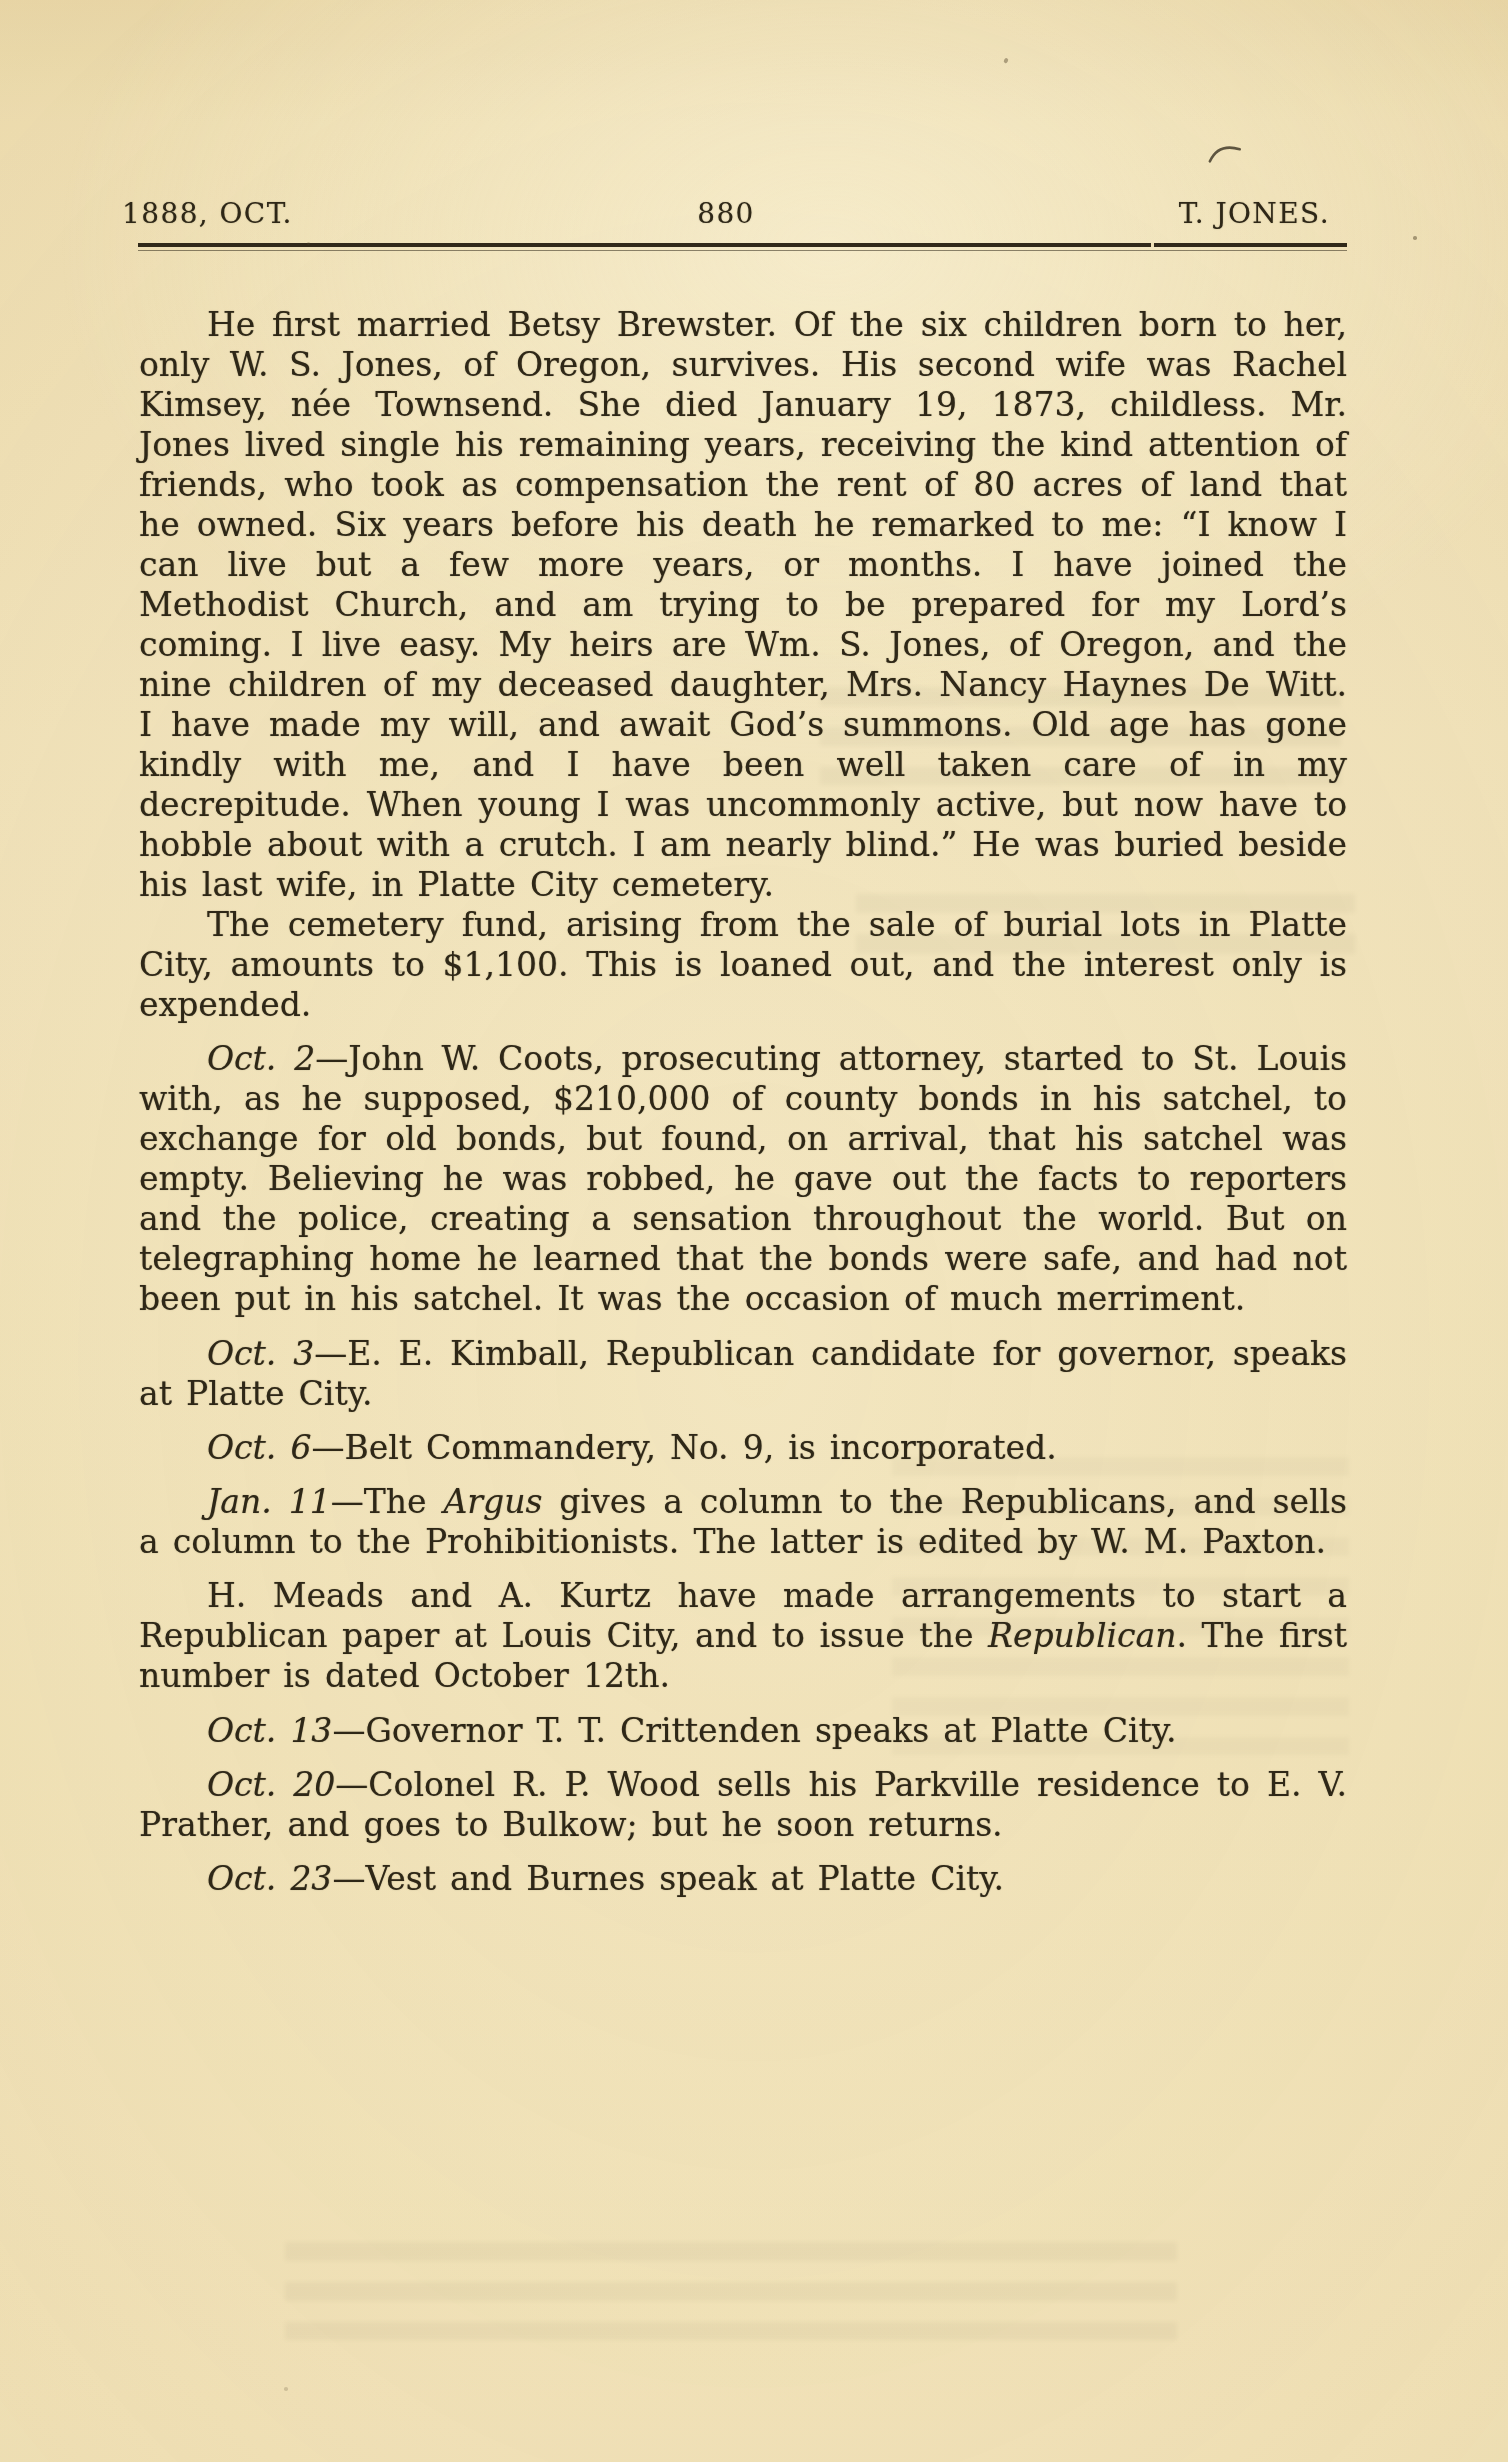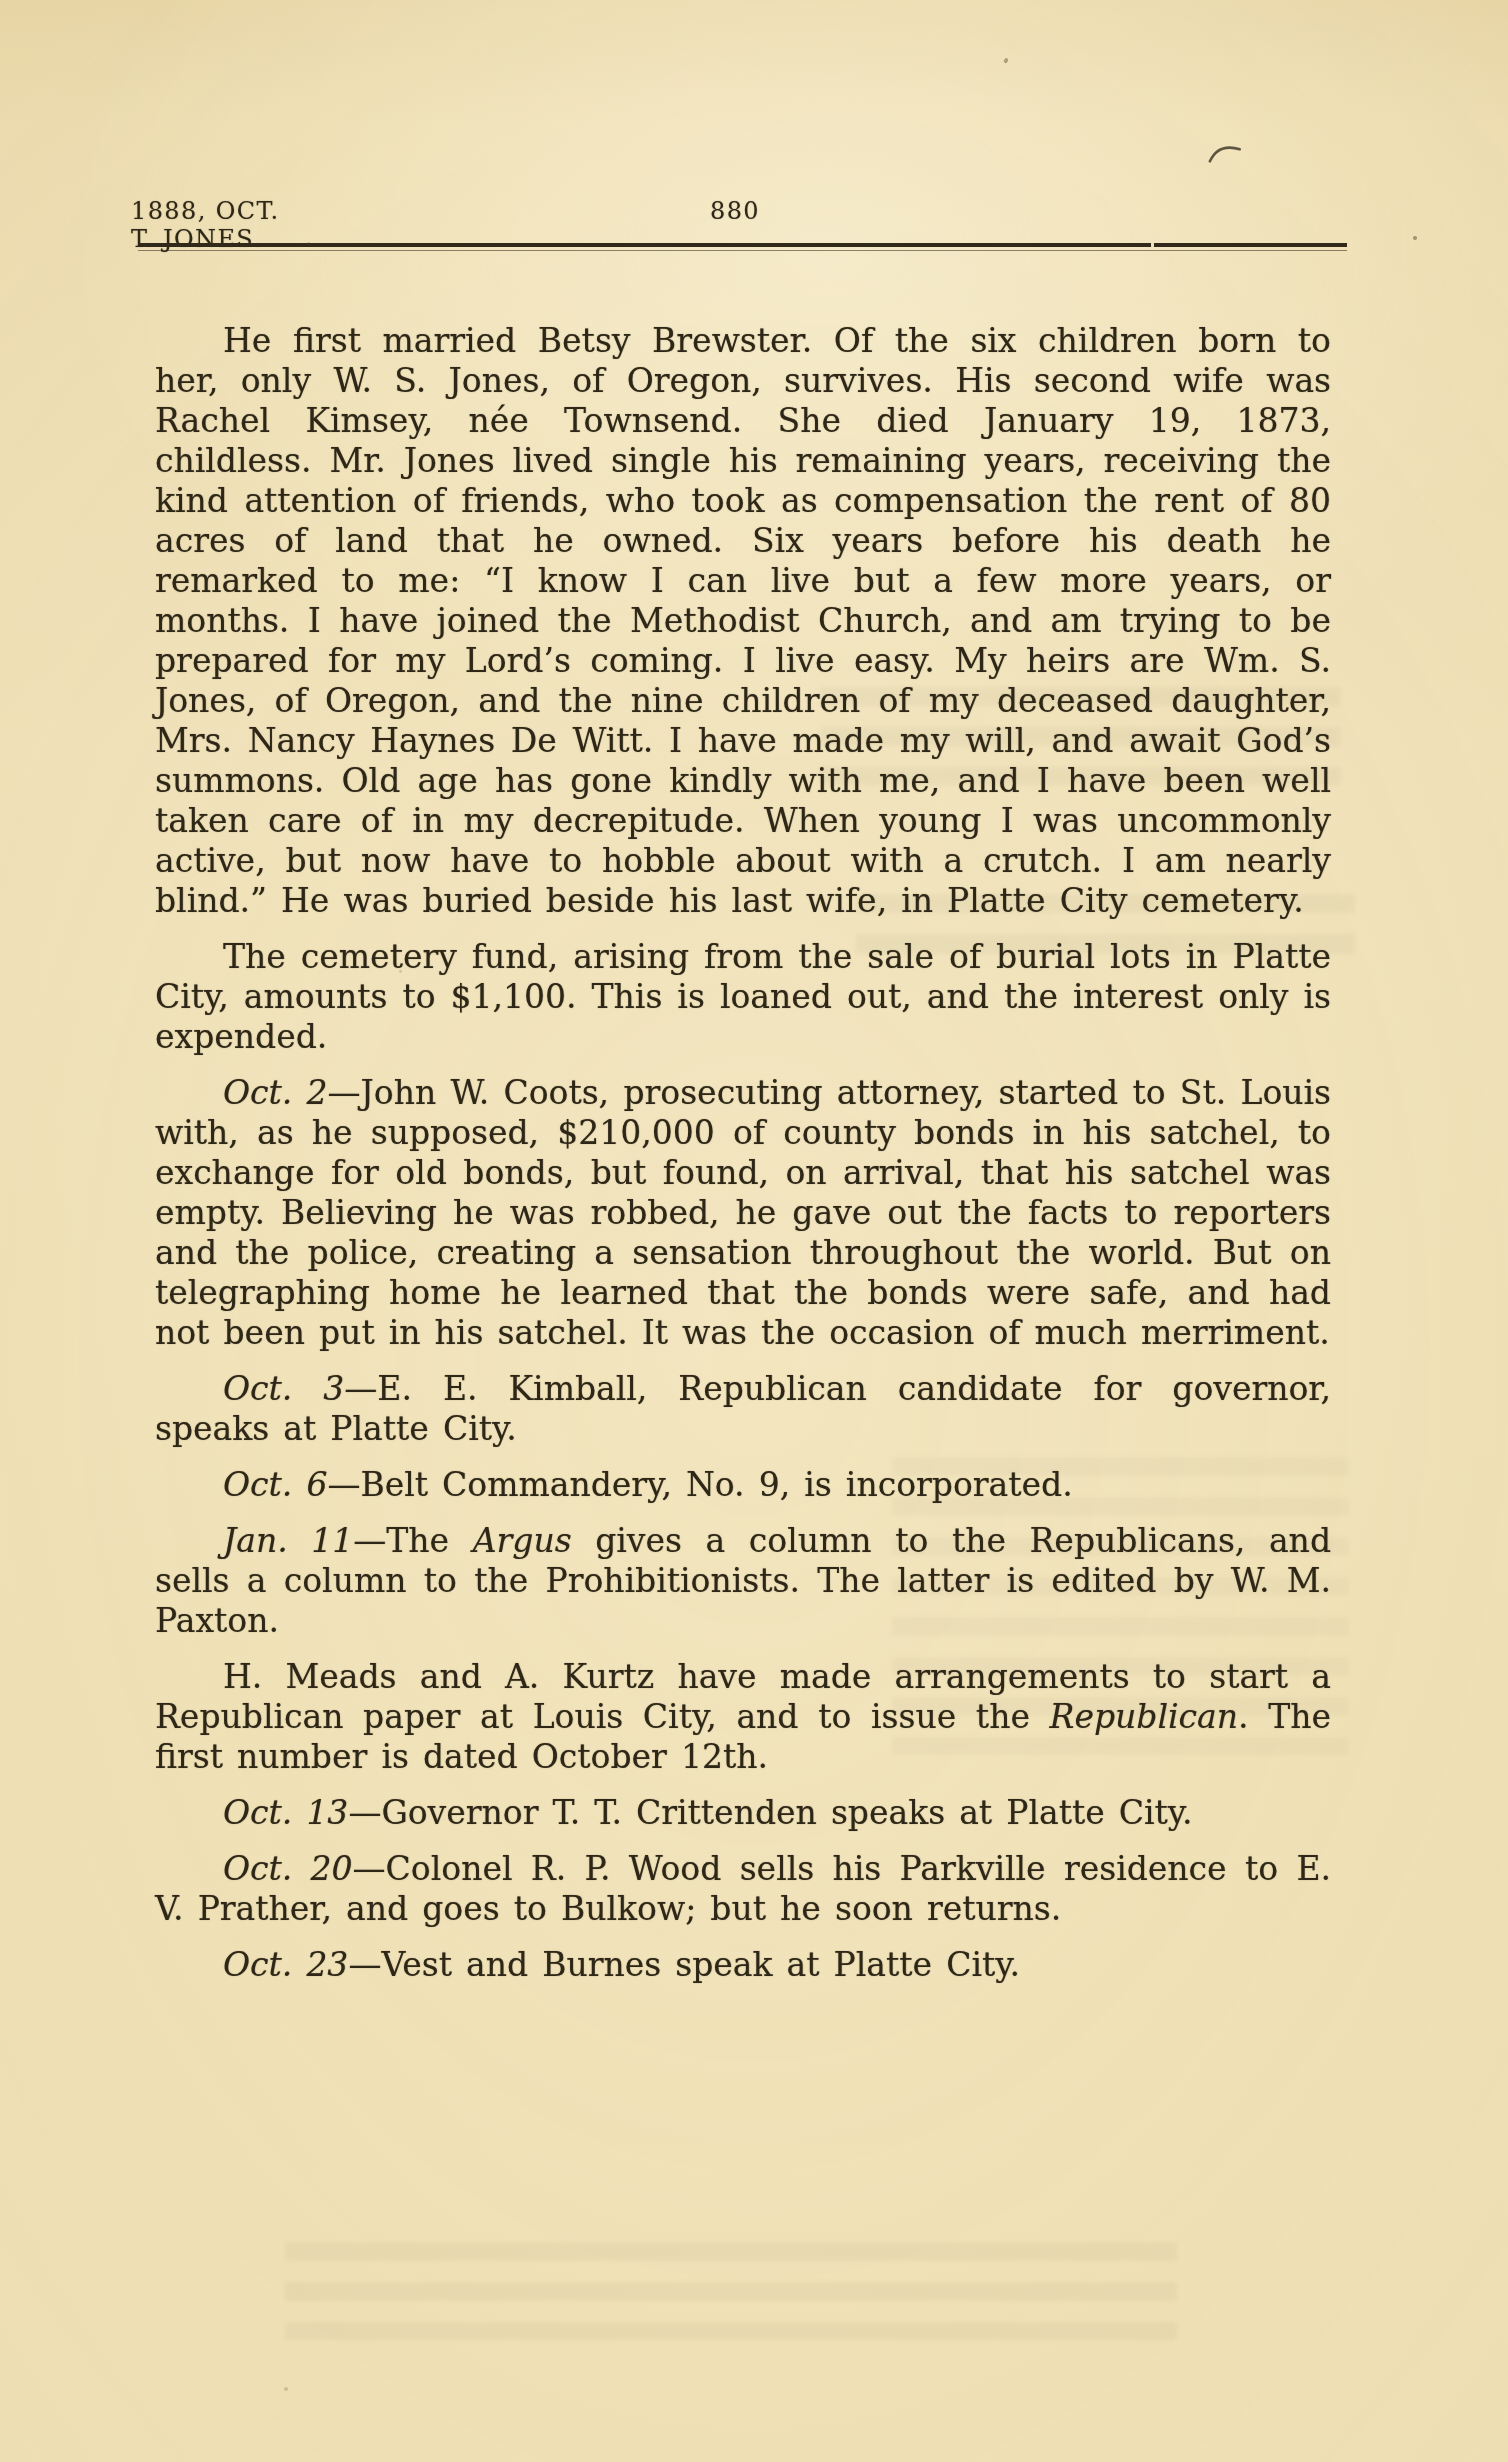--- a/index.html
+++ b/index.html
@@ -13,30 +13,29 @@
     background-image:
       radial-gradient(ellipse 1070px 713px at 55% 10%, rgba(255,250,228,0.45), rgba(255,250,228,0) 72%),
       radial-gradient(ellipse 1355px 1855px at 50% 55%, rgba(255,247,220,0.22), rgba(221,201,148,0.16) 88%),
       linear-gradient(180deg, #e9d7a8 0%, #eedeb2 5%, #f0e2ba 30%, #efe0b5 70%, #f0e1b7 100%);
     font-family: "DejaVu Serif", "Liberation Serif", serif;
     color: #2e2717;
   }
 
   .running-head {
     position: absolute;
-    left: 131px;
+    left: 122px;
     top: 197px;
     width: 1208px;
     display: flex;
     justify-content: space-between;
     align-items: baseline;
-    font-size: 24px;
+    font-size: 28px;
     letter-spacing: 1.4px;
     text-shadow: 0 0 1.4px rgba(46,39,23,0.35);
-    flex-direction: column;
   }
   .running-head .center {
     position: absolute;
     left: 50%;
     transform: translateX(-50%);
   }
 
   .head-rule {
     position: absolute;
     left: 138px;
@@ -60,21 +59,21 @@
     position: absolute;
     left: 139px;
     top: 305px;
     width: 1208px;
     font-size: 33px;
     line-height: 40px;
     text-align: justify;
     word-spacing: 3.6px;
     text-shadow: 0 0 1.4px rgba(46,39,23,0.32), 0.4px 0.4px 0 rgba(46,39,23,0.22);
   }
-  .body-text p { margin: 16px; text-indent: 68px; }
+  .body-text p { margin: 0; text-indent: 68px; }
   .body-text p.gap { margin-top: 14.3px; }
   .body-text em { font-style: italic; }
 
   
   .bleed {
     position: absolute;
     background: repeating-linear-gradient(180deg,
       rgba(0,0,0,0) 0px, rgba(0,0,0,0) 8.6px,
       #6b6448 8.6px, #6b6448 28.5px,
       rgba(0,0,0,0) 28.5px, rgba(0,0,0,0) 40px);

